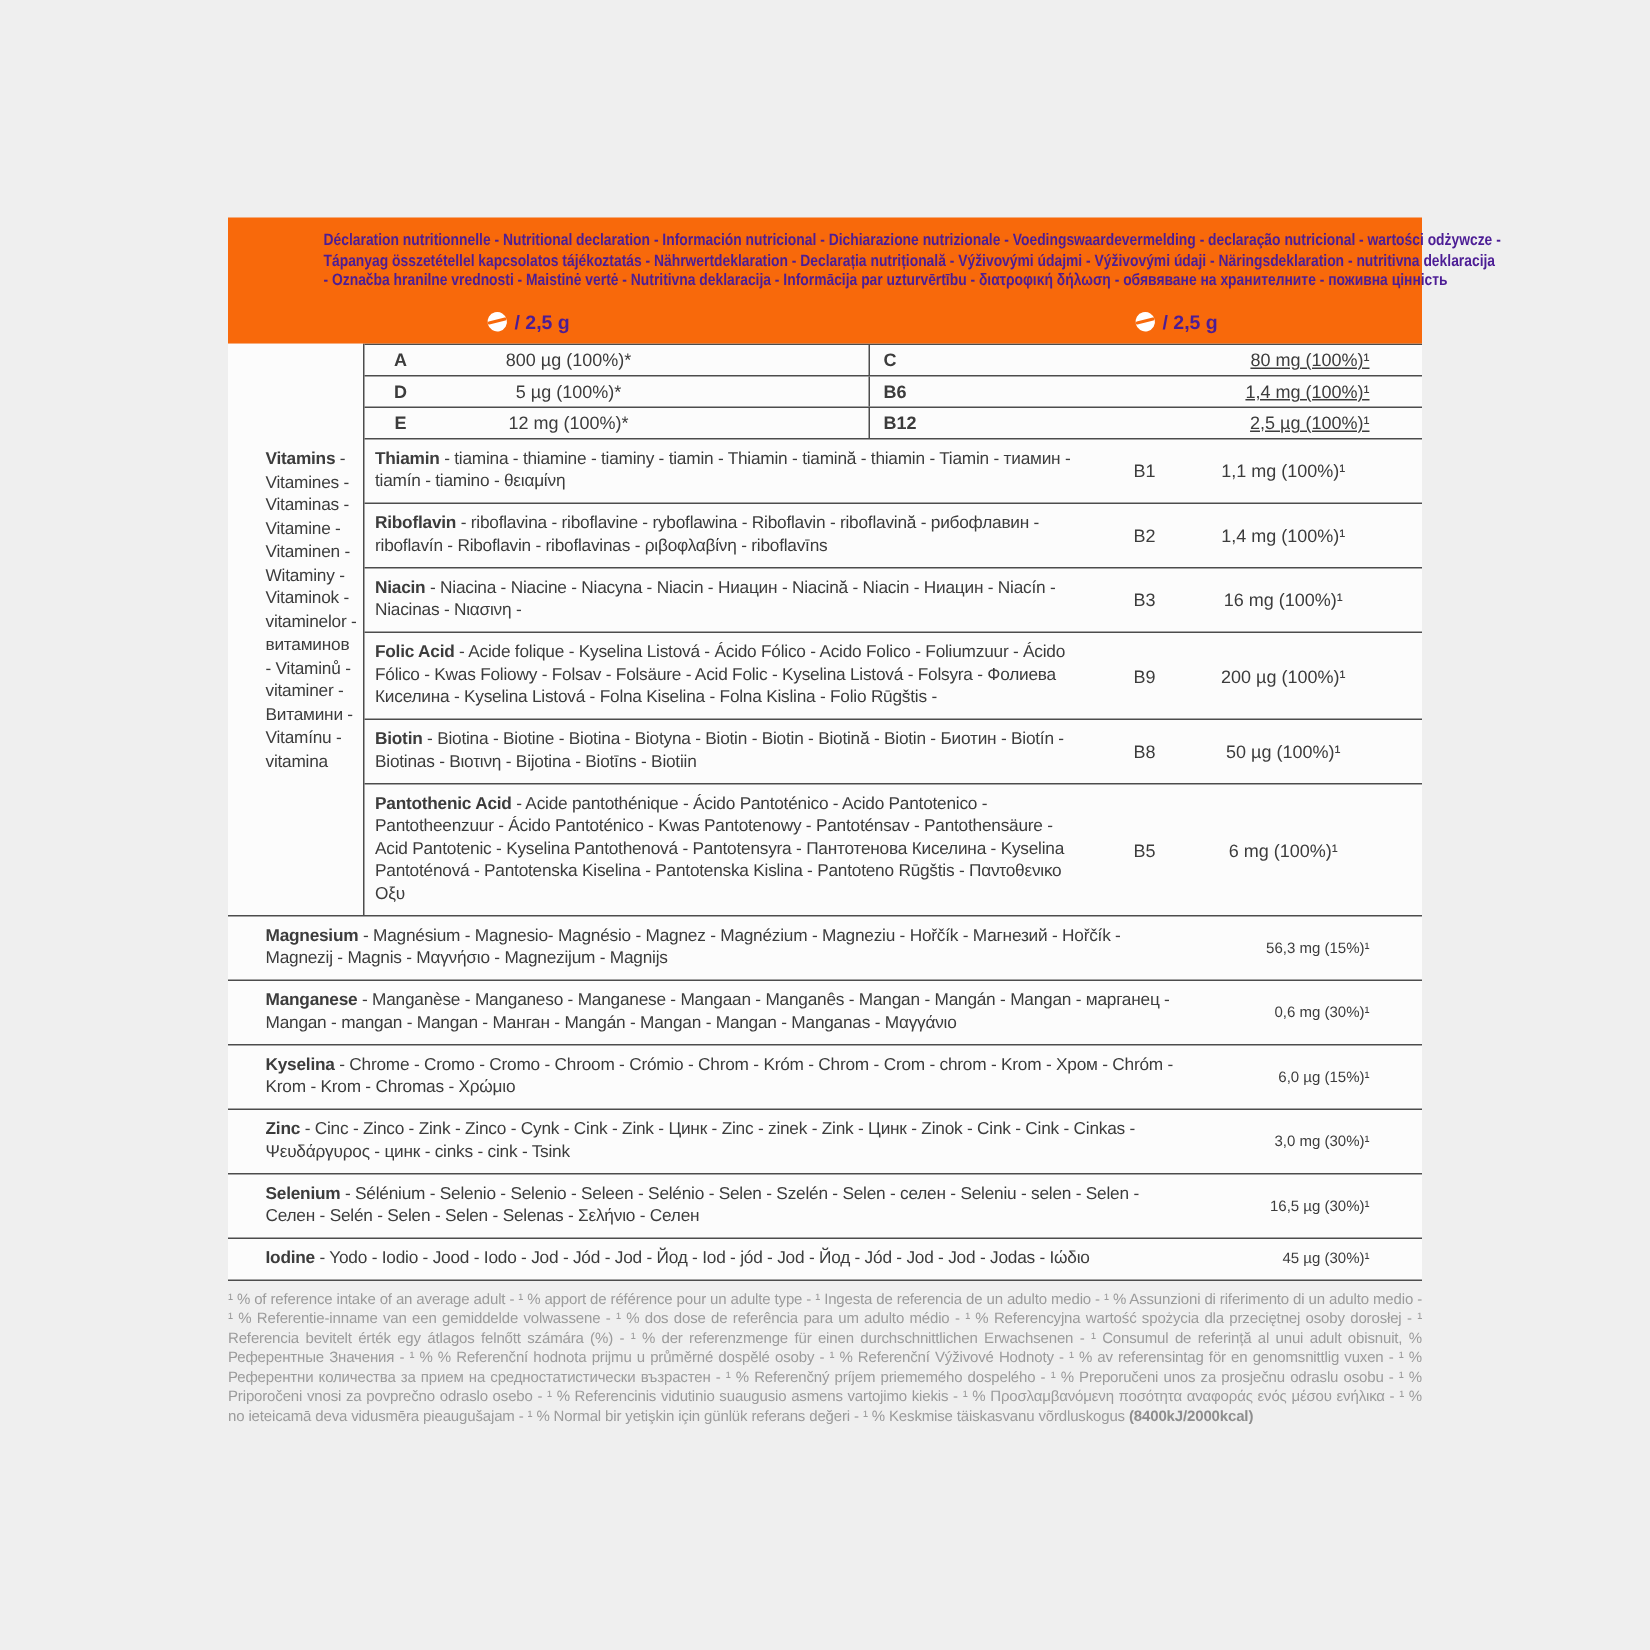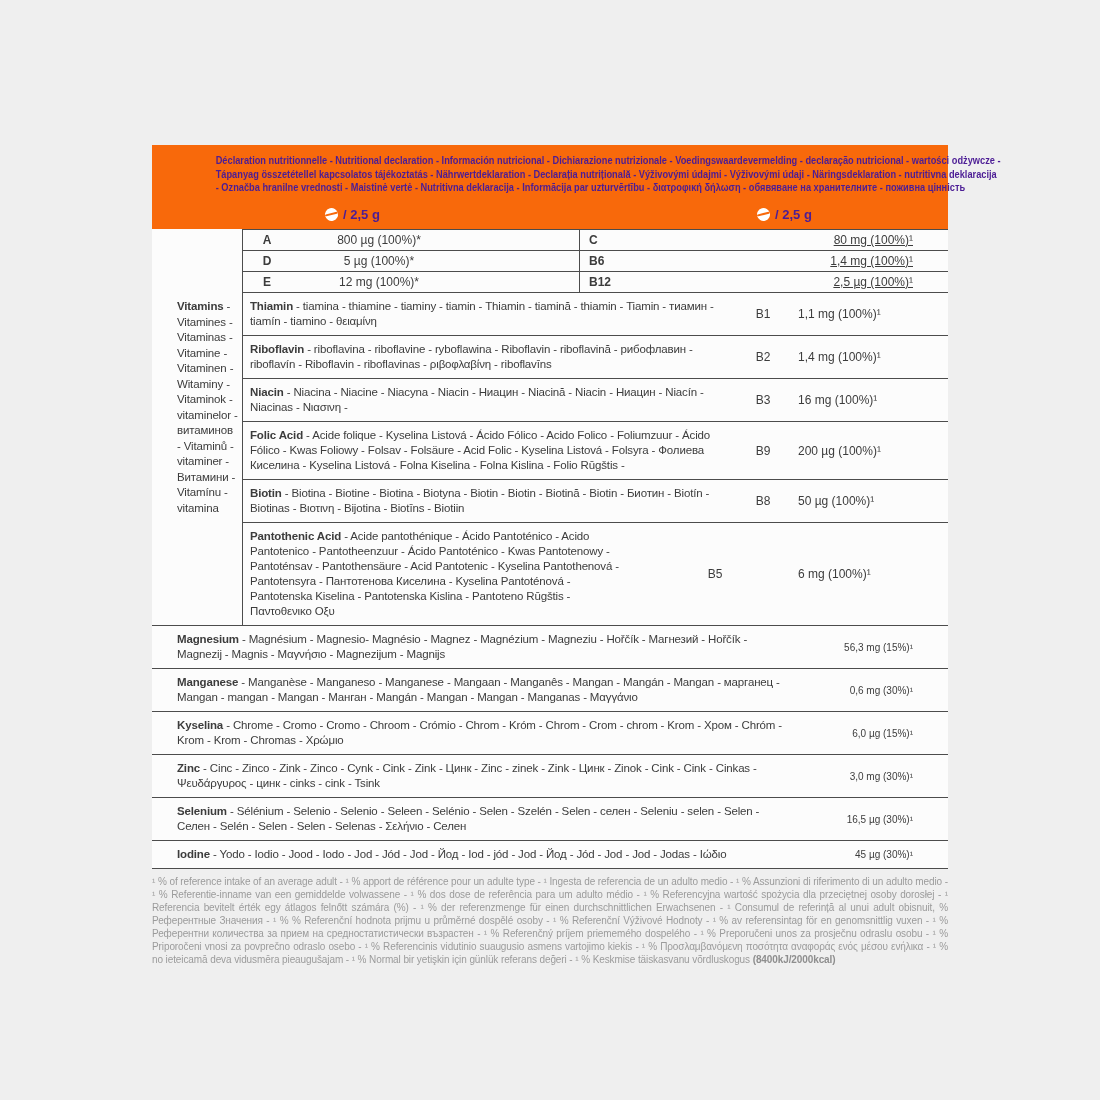--- a/index.html
+++ b/index.html
@@ -31,24 +31,24 @@
   .srow { display:flex; align-items:stretch; border-bottom:1.6px solid #4c4c4c; height:20px;
           font-size:12px; }
   .shalf-l { width:336px; display:flex; align-items:center; }
   .scode { width:48px; text-align:center; font-weight:bold; }
   .sval { flex:1; text-align:center; margin-right:112px; }
   .shalf-r { flex:1; display:flex; align-items:center; border-left:1.6px solid #4c4c4c; padding-left:9px; }
   .scode2 { width:60px; font-weight:bold; }
   .sval2 { flex:1; text-align:right; padding-right:35px;text-decoration:underline; }
 
   .vrow { display:flex; align-items:center; border-bottom:1.6px solid #4c4c4c; }
-  .vrow:last-child { border-bottom:none;gap:48px; }
+  .vrow:last-child { border-bottom:none; }
   .vname { flex:1; padding:6px 4px 6px 7px; font-size:11.5px; line-height:15px; letter-spacing:-0.15px; }
   .vcode { width:70px; text-align:center; font-weight:normal; font-size:12px; }
-  .vval { width:115px; text-align:left; padding-right:35px; font-size:12px; white-space:nowrap; }
+  .vval { width:115px; text-align:center; padding-right:35px; font-size:12px; white-space:nowrap; }
 
   .mrow { display:flex; align-items:center; border-bottom:1.6px solid #4c4c4c; }
   .mname { flex:1; padding:6px 4px 6px 25px; font-size:11.5px; line-height:15px; letter-spacing:-0.15px; }
   .mval { width:115px; text-align:right; padding-right:35px; font-size:10px; white-space:nowrap; }
 
   .foot { margin:6px 0 0; font-size:10px; line-height:13px; color:#9b9b9b;
           text-align:justify; letter-spacing:-0.1px; }
   .foot b { color:#8e8e8e; }
 </style>
 </head>

